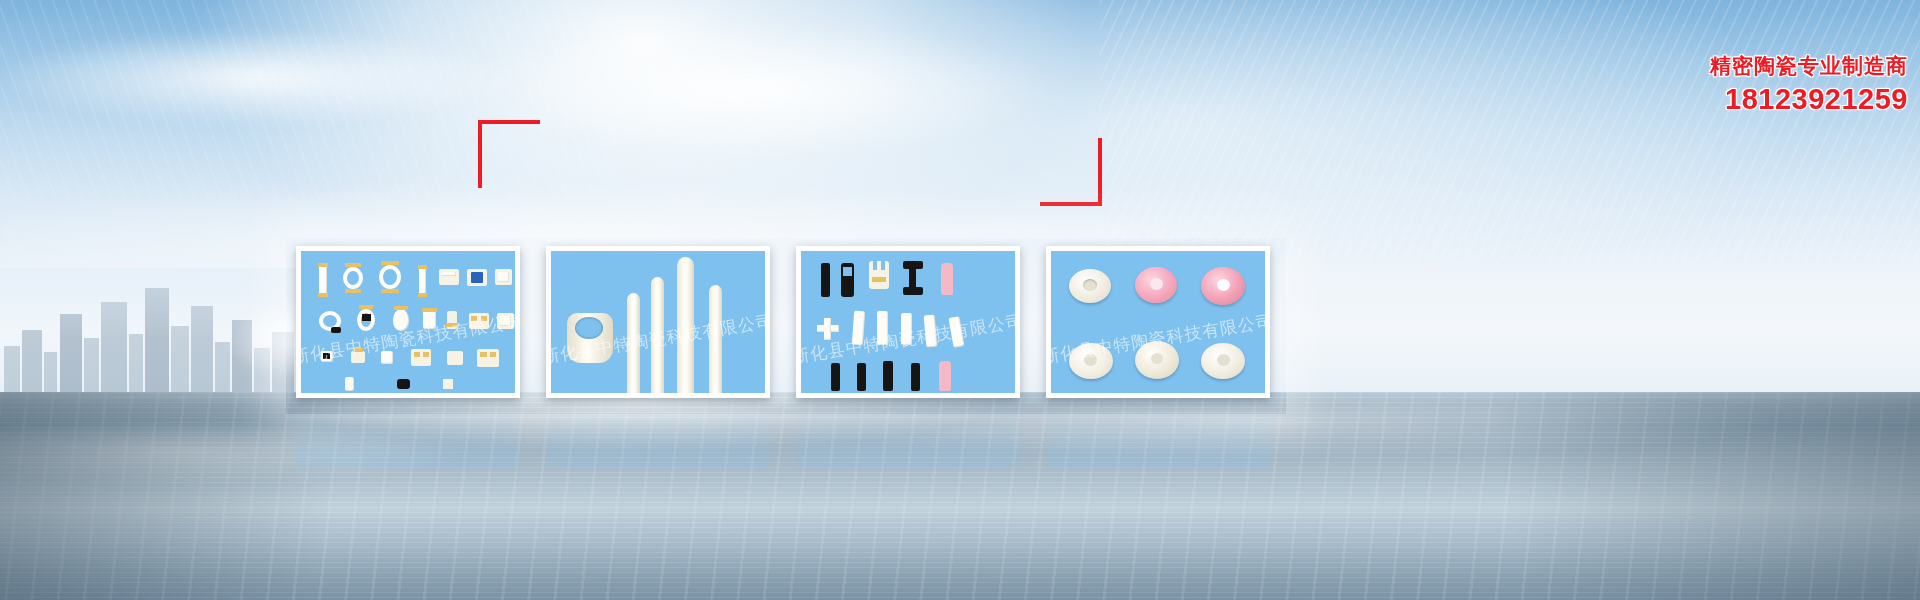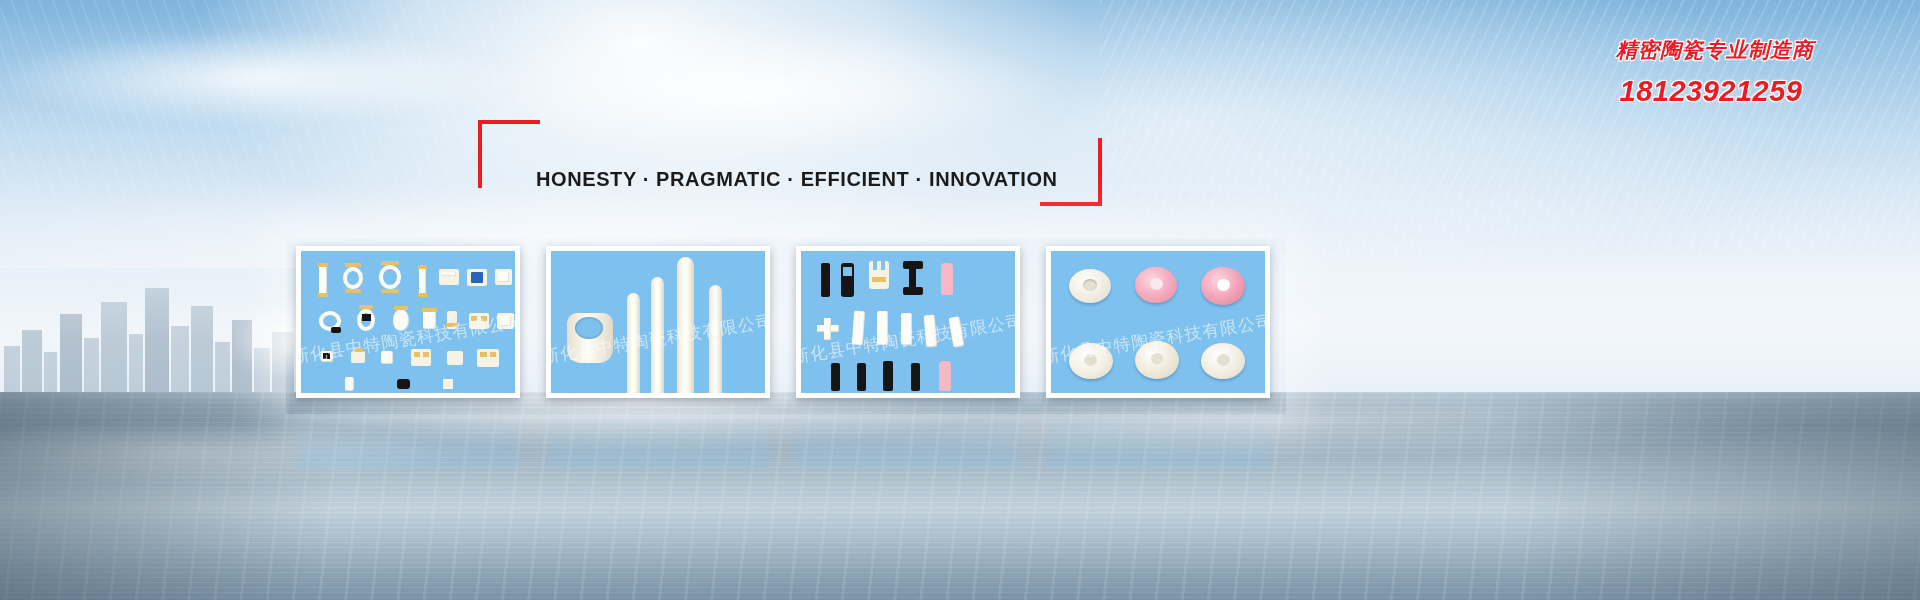--- a/index.html
+++ b/index.html
@@ -124,28 +124,28 @@
   .slogan-en {
     position:absolute; left:58px; top:60px; width:508px;
     text-align:center;
     font-family:"Liberation Sans", sans-serif;
     font-size:20px; font-weight:700; letter-spacing:.6px;
     color:#1a1a1a;
     white-space:nowrap;
   }
 
   
-  .contact { position:absolute; right:12px; top:36px; width:400px; text-align:center;font-style:italic; }
+  .contact { position:absolute; right:12px; top:52px; width:400px; text-align:right; }
   .contact .line {
     color:#ED1C24; font-weight:700; white-space:nowrap;
     text-shadow:0 0 3px #fff, 0 0 3px #fff, 1px 1px 0 #fff, -1px -1px 0 #fff, 1px -1px 0 #fff, -1px 1px 0 #fff;
   }
   .contact .tagline { font-size:21px; letter-spacing:1px; margin-left:14px; }
   .contact .hotline-label { font-size:20px; letter-spacing:1px; margin-top:16px; margin-left:6px; }
-  .contact .hotline-num  { font-size:29px; letter-spacing:.5px; margin-top:11px; margin-left:6px; }
+  .contact .hotline-num  { font-size:29px; letter-spacing:.5px; margin-top:3px; margin-left:6px; }
 
   
   .panels { position:absolute; left:296px; top:246px; display:flex; gap:26px; }
   .panel {
     width:224px; height:152px;
     background:#ffffff; padding:5px;
     box-shadow:0 3px 9px rgba(20,40,60,.30);
     position:relative;
   }
   .panel-inner {
@@ -239,21 +239,20 @@
   <div class="reflections">
     <div class="refl"></div>
     <div class="refl"></div>
     <div class="refl"></div>
     <div class="refl"></div>
   </div>
 
   <div class="slogan">
     <div class="bracket-tl"></div>
     <div class="bracket-br"></div>
-    <div class="slogan-en">HONESTY · PRAGMATIC · EFFICIENT · INNOVATION</div>
   </div>
 
   <div class="contact">
     <div class="line tagline">精密陶瓷专业制造商</div>
     <div class="line hotline-num">18123921259</div>
   </div>
 
   <div class="panel-glow"></div>
   <div class="panels">
 

